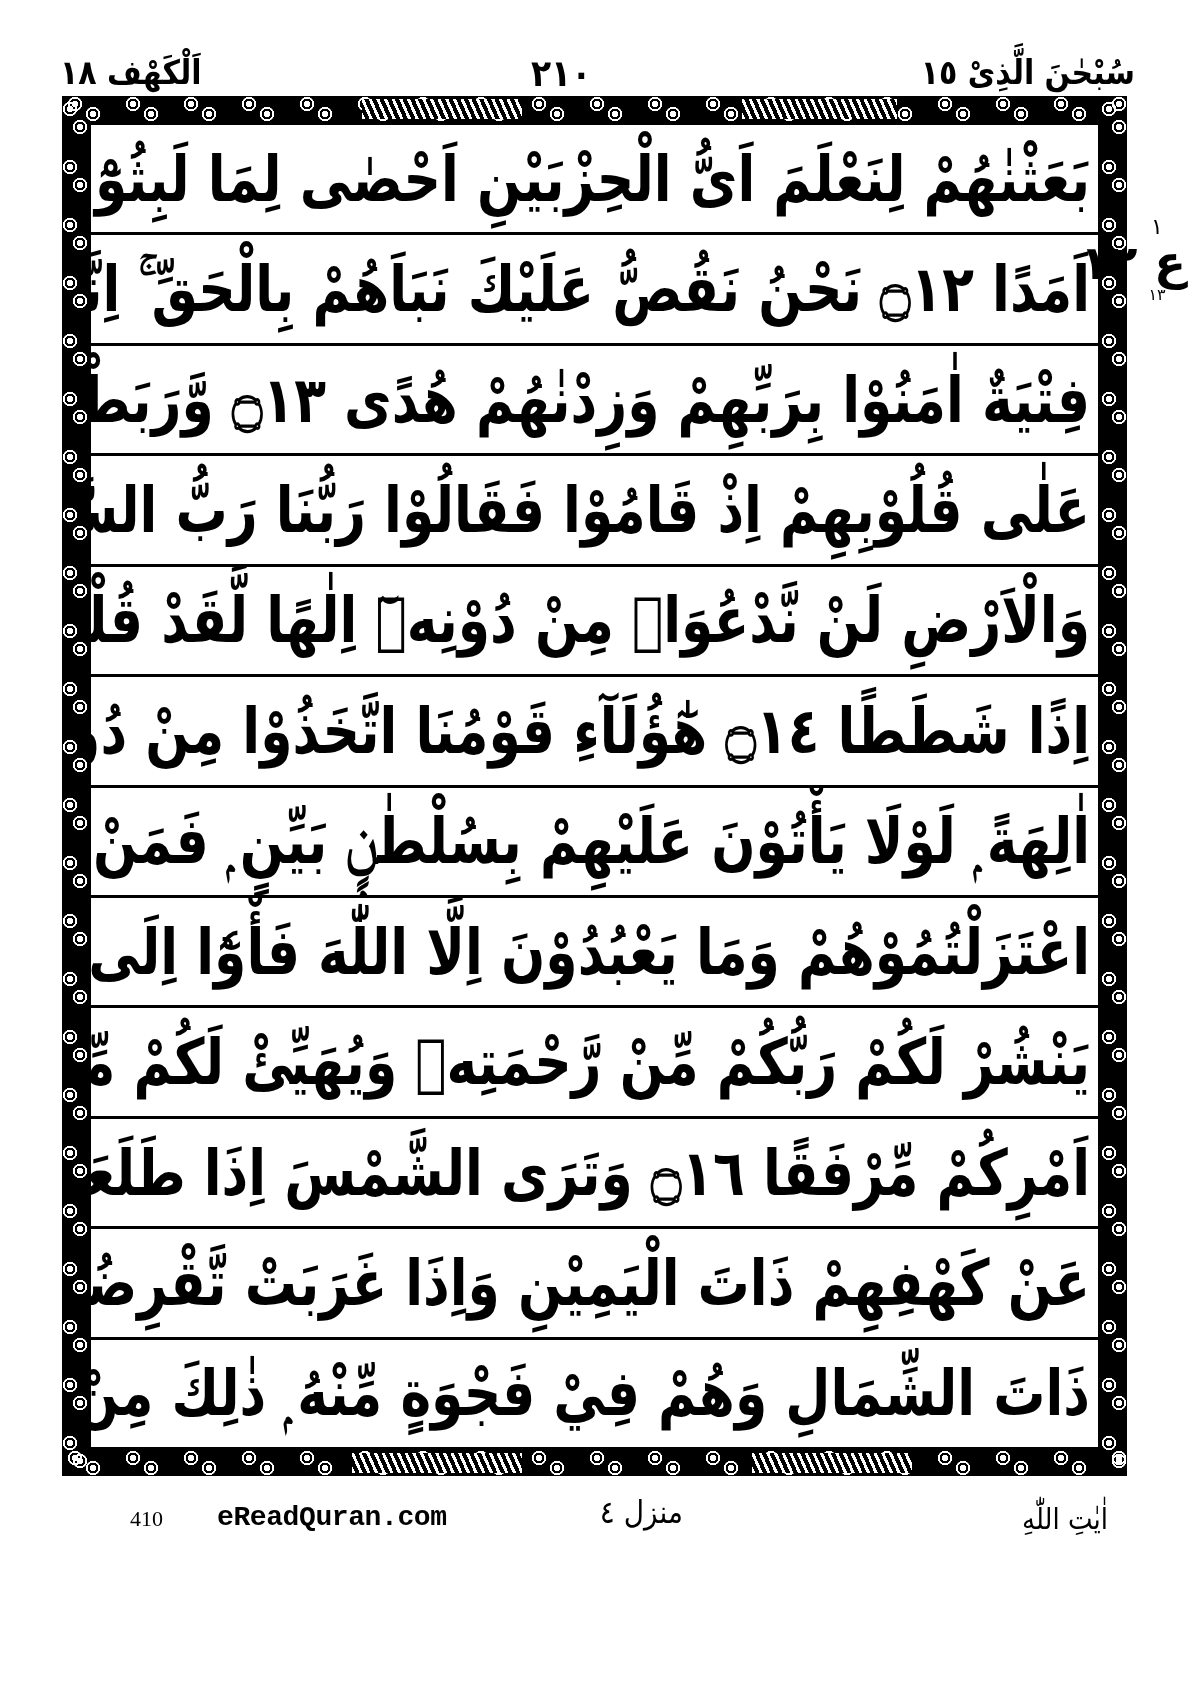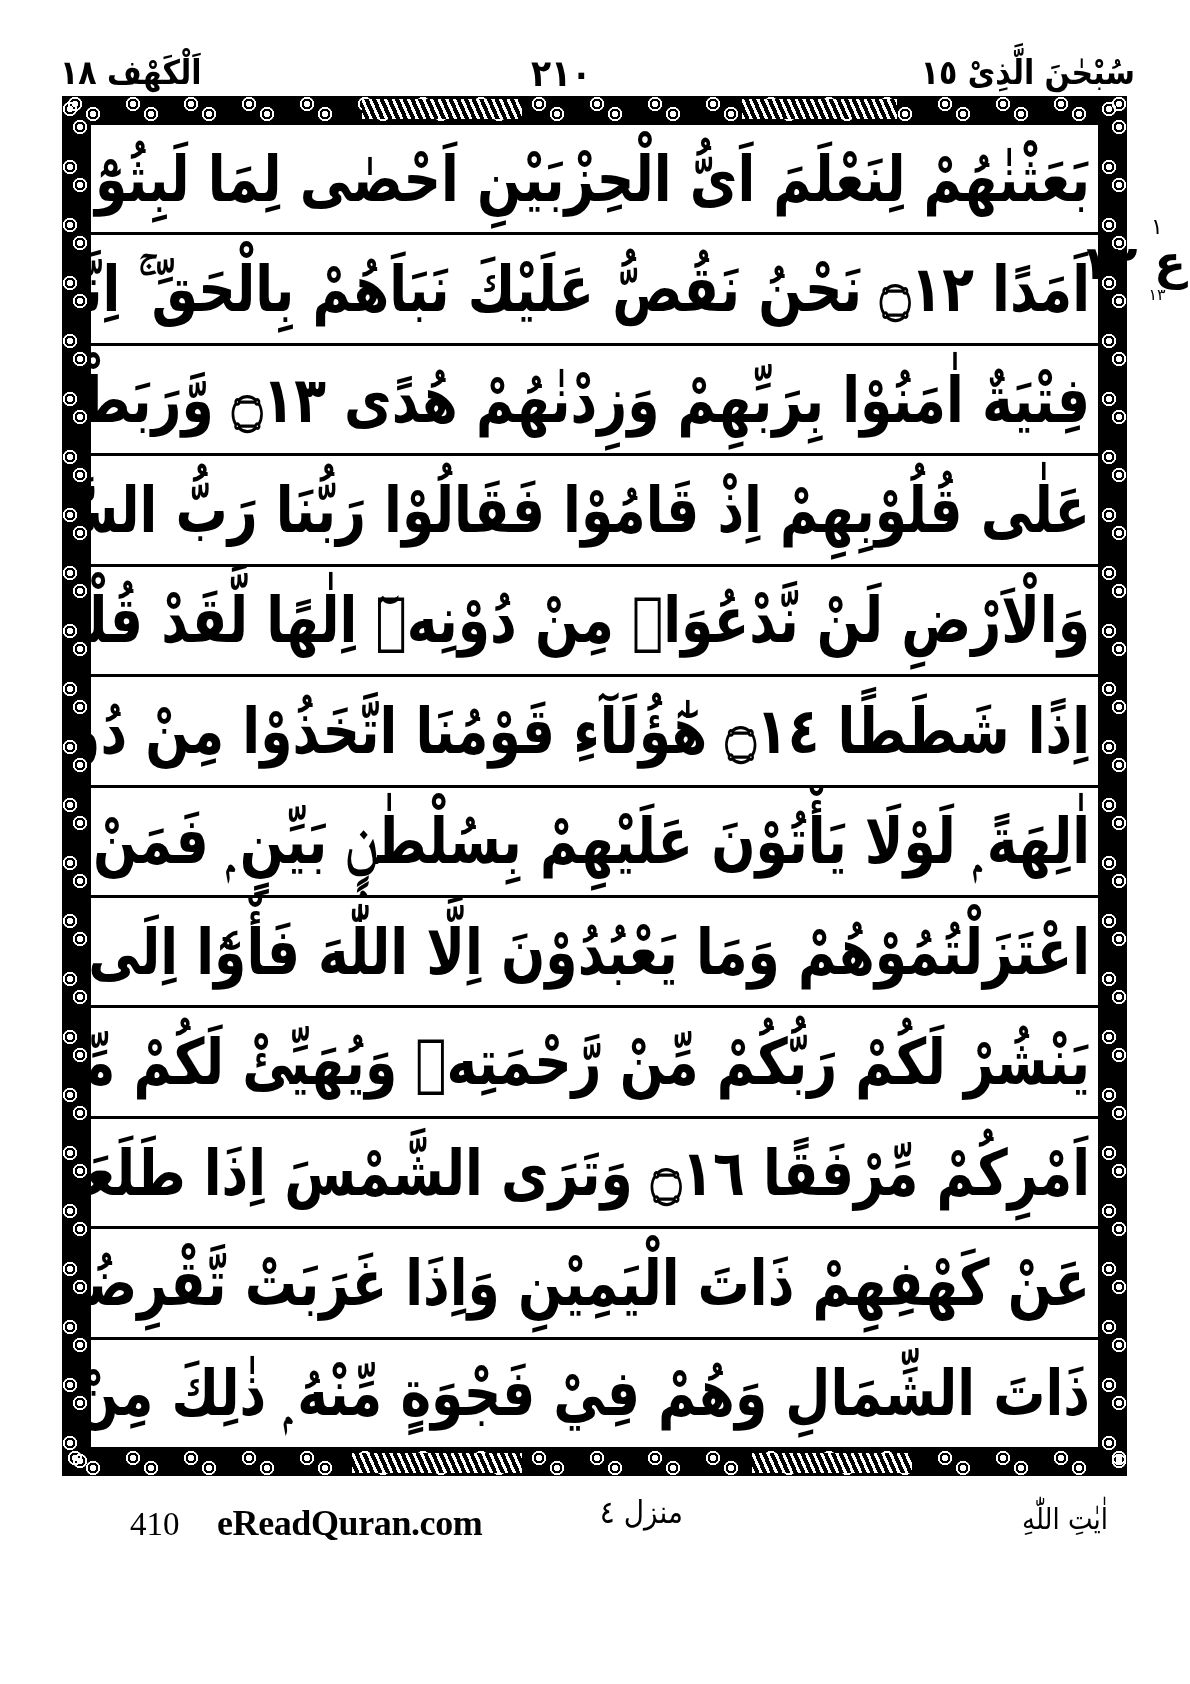--- a/index.html
+++ b/index.html
@@ -194,32 +194,32 @@
     top: 6px;
     font-size: 28px;
     font-family: "DejaVu Sans", sans-serif;
     white-space: nowrap;
     transform: scaleY(1.12);
   }
   .ft-site {
     position: absolute;
     left: 155px;
     top: 12px;
-    font-size: 36px;
-    font-family: Liberation Serif, serif;
+    font-size: 28px;
+    font-family: Liberation Mono, monospace;
     font-weight: bold;
     letter-spacing: -0.4px;
     direction: ltr;
     white-space: nowrap;
   }
   .ft-pageno {
     position: absolute;
     left: 68px;
     top: 16px;
-    font-size: 33px;
+    font-size: 22px;
     font-family: "Liberation Serif", serif;
     direction: ltr;
   }
 </style>
 </head>
 <body>
 
 <div class="page">
 
   <div class="page-header">

